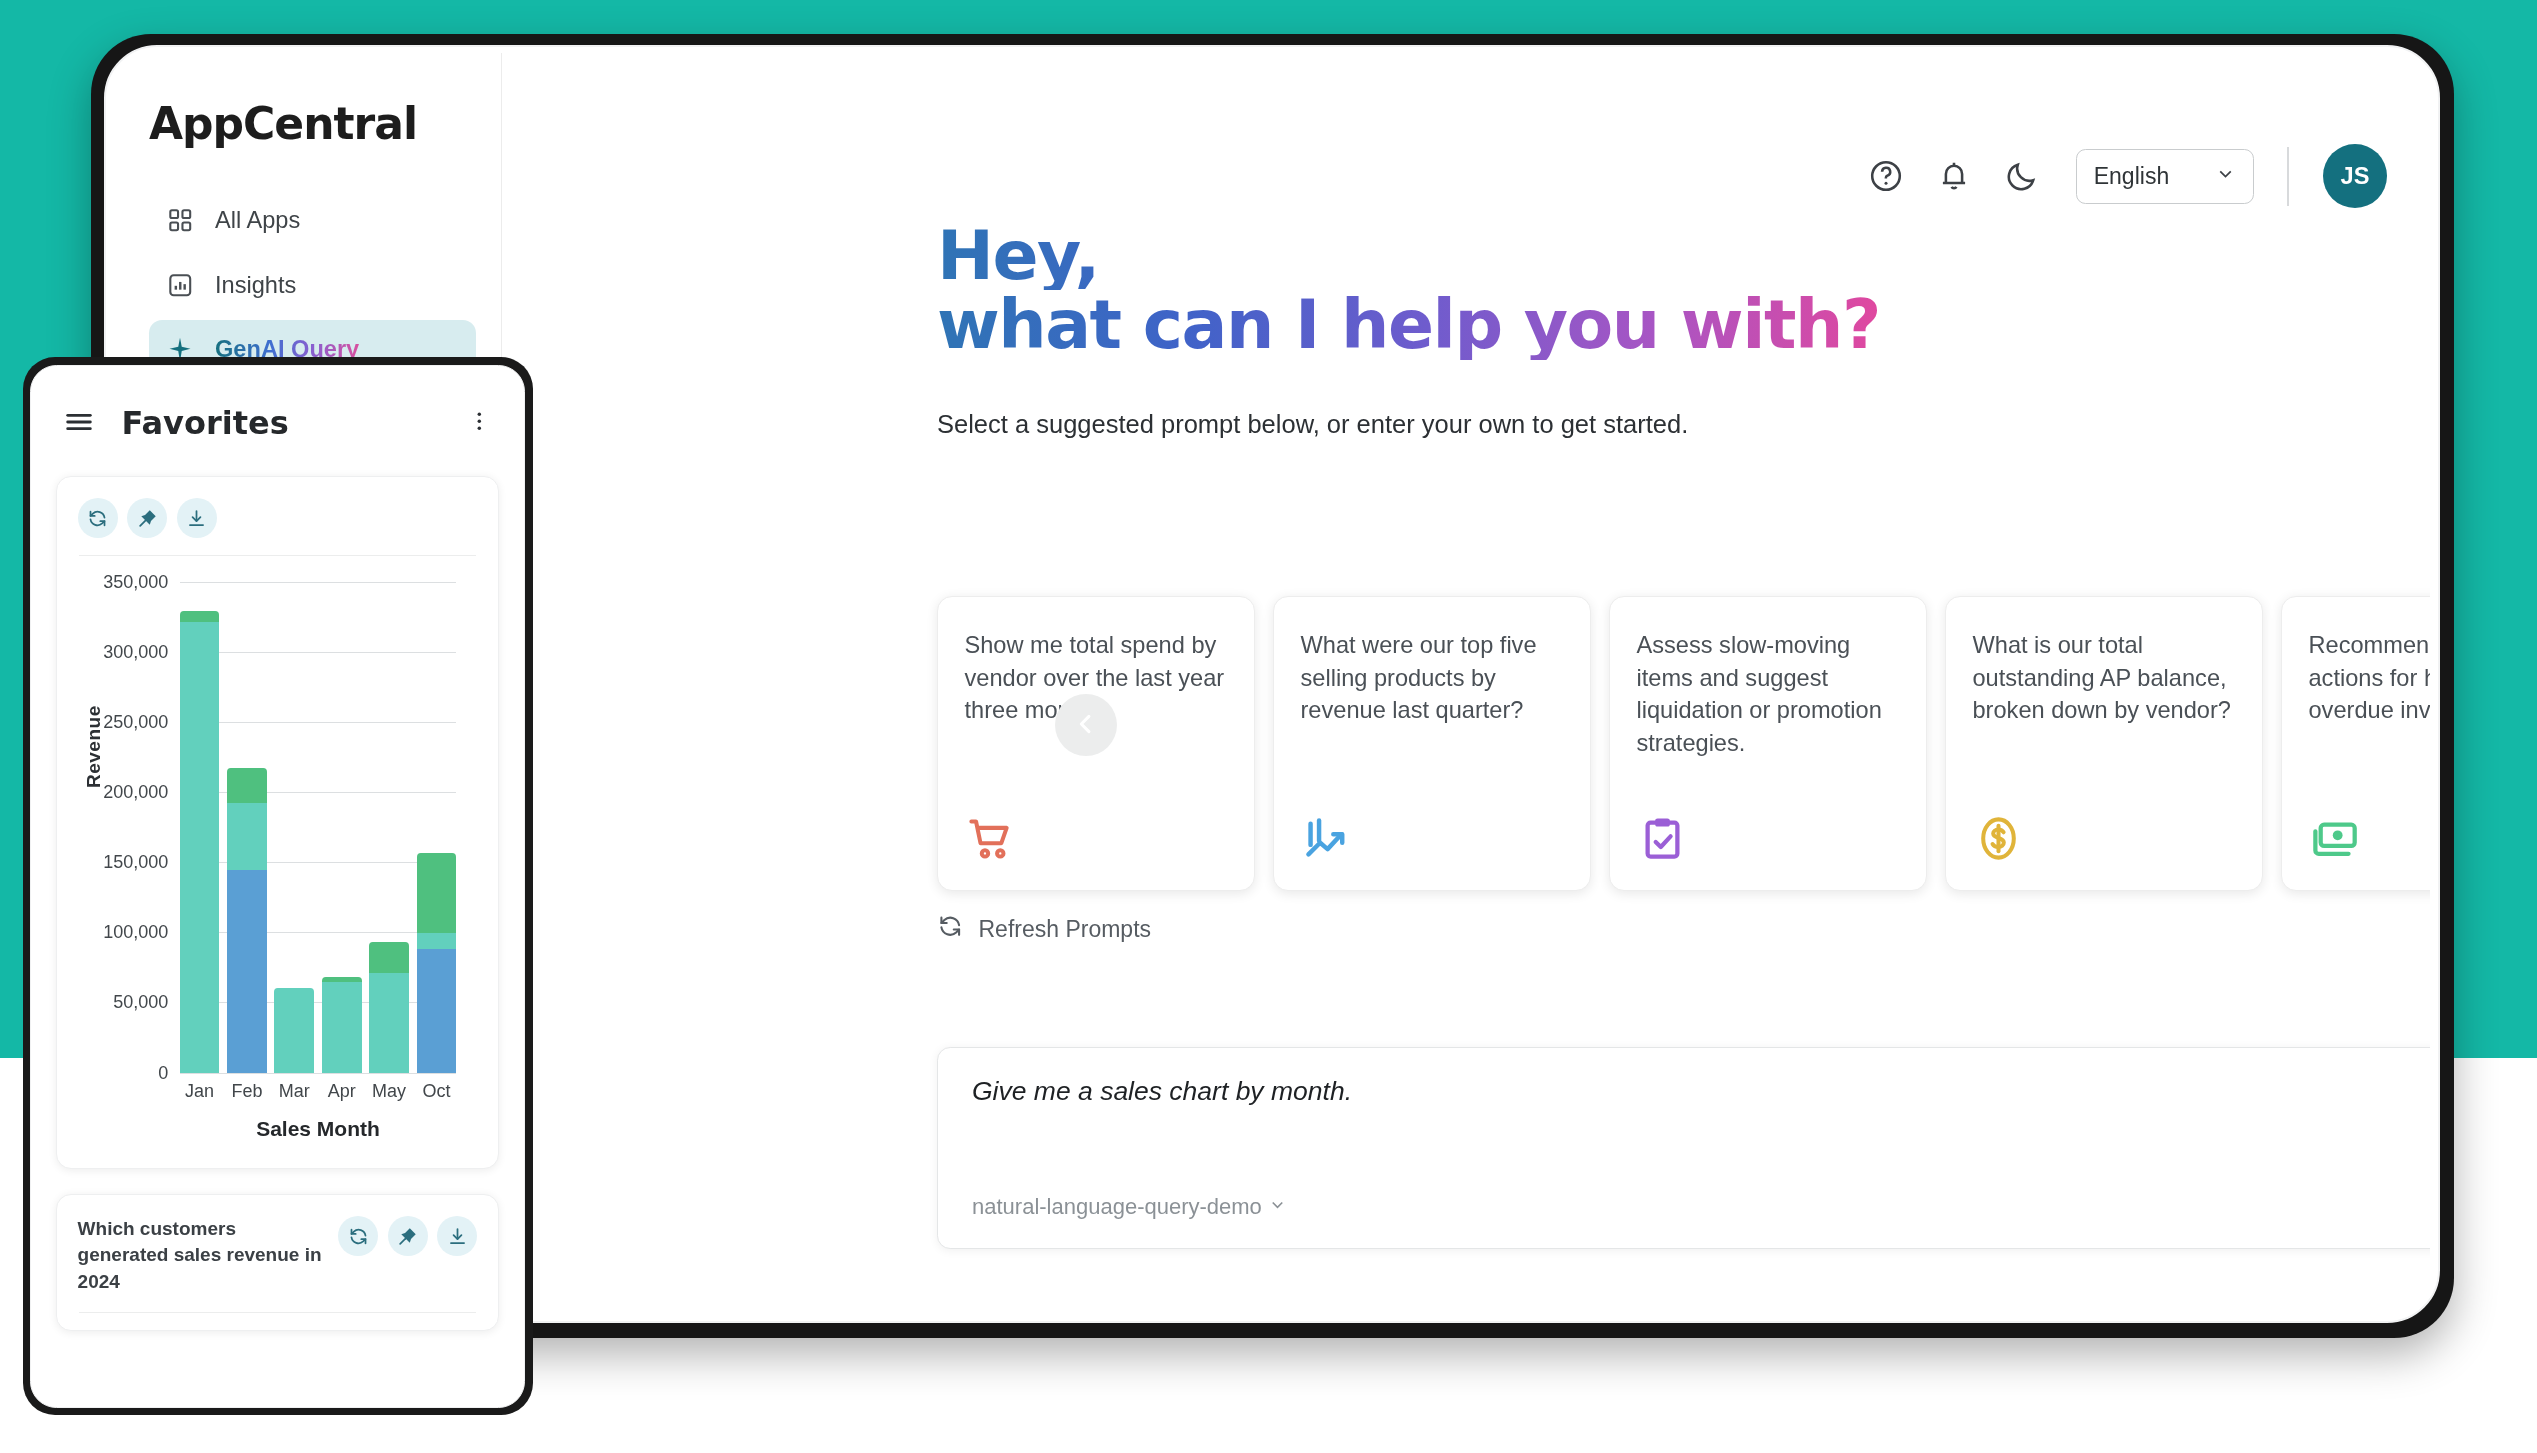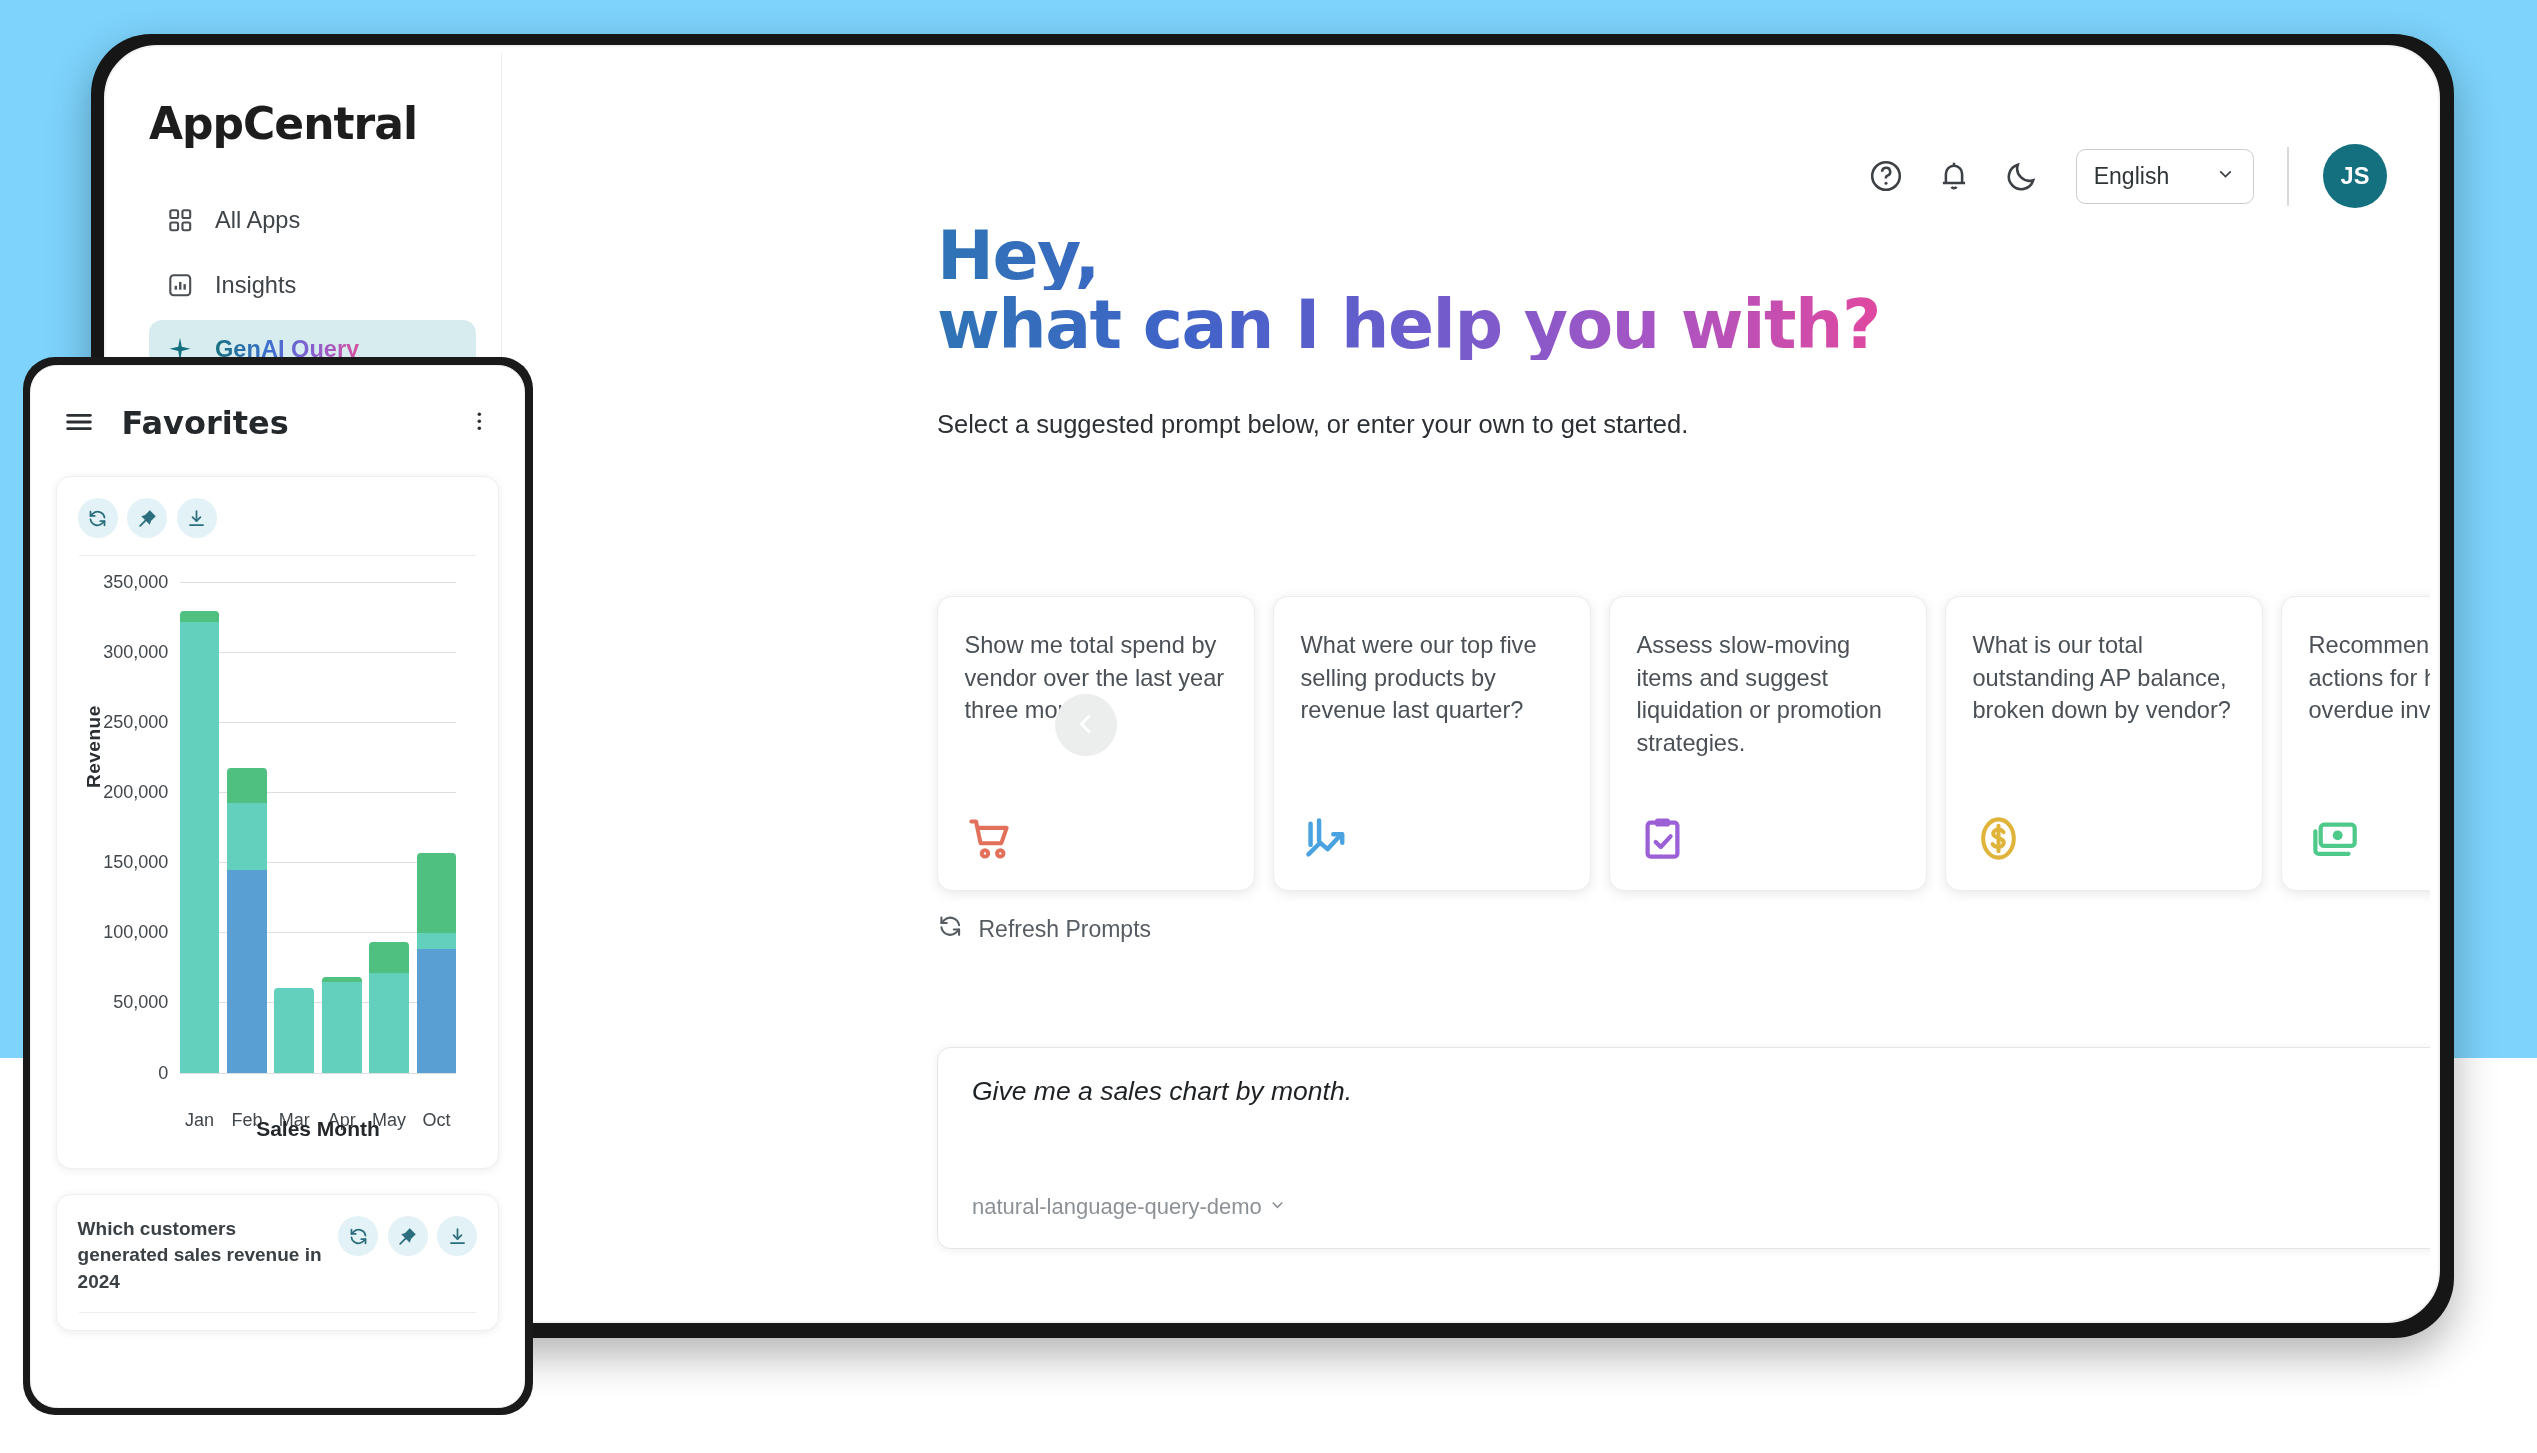--- a/index.html
+++ b/index.html
@@ -2,21 +2,21 @@
 <html style="font-size:15px"><head>
 <meta charset="utf-8">
 <style>
   * { box-sizing: border-box; margin: 0; padding: 0; }
   html, body {
     width: 2538px; height: 1454px;
     background: #ffffff;
     font-family: "Liberation Sans", sans-serif;
     overflow: hidden;
   }
-  #stage { position: relative; width: 2538px; height: 1058px; background:#7dd3fc; }
+  #stage { position: relative; width: 2538px; height: 1058px; background:#14b8a6; }
 
   
   .bezel {
     position: absolute; left: 91px; top: 34px; width: 2363px; height: 1304px;
     background: #161616; border-radius: 60px;
     box-shadow: 0 17px 43px rgba(0,0,0,.30);
   }
   .bezel-inner {
     position: absolute; left: 104px; top: 45px; width: 2336px; height: 1278px;
     background: #ffffff; border-radius: 53px; border: 2.8px solid #f1f2f3;
@@ -167,21 +167,21 @@
   .bars {
     position: absolute; left: 0; right: 0; bottom: 0; height: 100%;
     display: flex; align-items: flex-end; gap: 7.6px;
   }
   .bar { flex: 1; display: flex; flex-direction: column-reverse; border-radius: 3.8px 3.8px 0 0; overflow: hidden; }
   .seg { width: 100%; }
   .xaxis {
     position: absolute; left: 102px; right: 21px; top: 516px;
     display: flex; gap: 7.6px;
   }
-  .xtick { flex: 1; text-align: center; font-size: 18px; color: #42474b; margin-top: 29px; }
+  .xtick { flex: 1; text-align: center; font-size: 18px; color: #42474b; }
   .xtitle {
     position: absolute; left: 102px; right: 21px; top: 552px;
     text-align: center; font-size: 21px; font-weight: 700; color: #25282b;
   }
 </style>
 </head>
 <body>
 
 <div id="stage">
 

